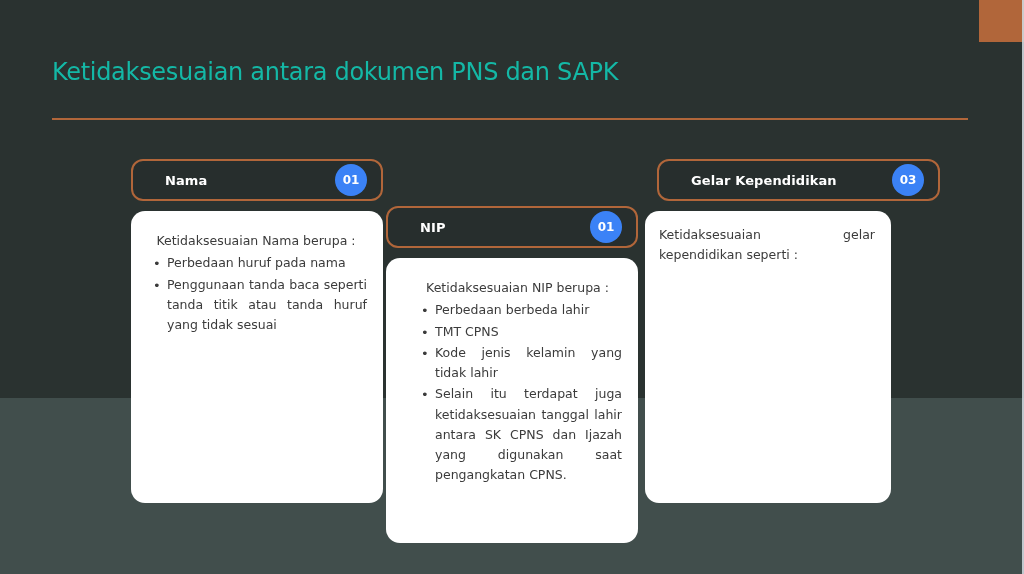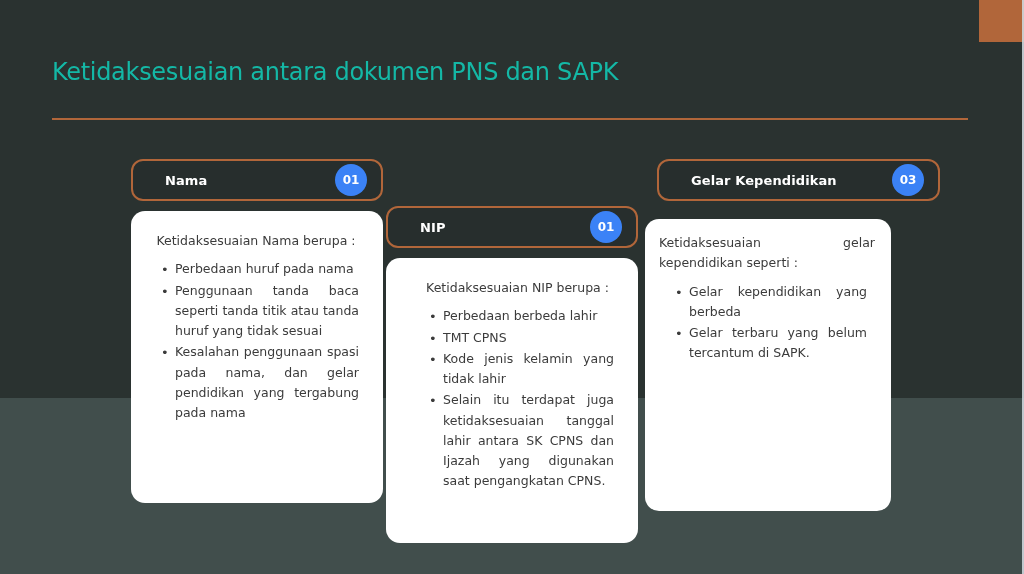--- a/index.html
+++ b/index.html
@@ -123,21 +123,21 @@
     font-size: 12.5px;
     line-height: 1.62;
   }
   .intro {
     margin: 0 0 2px 0;
     text-align: justify;
     text-justify: inter-word;
   }
   .intro.nowrapjust { text-align: center; margin-top: 6px; }
   ul.bullets {
-    margin: 8px;
+    margin: 0;
     padding-left: 22px;
     list-style: none;
   }
   ul.bullets li {
     position: relative;
     text-align: justify;
     text-justify: inter-word;
     margin: 0 0 1px 0;
   }
   ul.bullets li::before {
@@ -150,21 +150,21 @@
   }
 
   
   #card-nama .card-header { left: 131px; top: 159px; width: 252px; height: 42px; }
   #card-nama .card-body   { left: 131px; top: 211px; width: 252px; height: 292px; z-index: 3; }
 
   #card-nip .card-header  { left: 386px; top: 206px; width: 252px; height: 42px; z-index: 4; gap: 28px; }
   #card-nip .card-body    { left: 386px; top: 258px; width: 252px; height: 285px; z-index: 2; padding-left: 27px; }
 
   #card-gelar .card-header{ left: 638px; top: 159px; width: 283px; height: 42px; z-index: 5; margin-left: 19px; }
-  #card-gelar .card-body  { left: 645px; top: 219px; width: 246px; height: 292px; z-index: 5; }
+  #card-gelar .card-body  { left: 645px; top: 211px; width: 246px; height: 292px; z-index: 5; }
 </style>
 </head>
 <body>
 
 <div id="slide">
 
   <div class="bg-top"></div>
   <div class="bg-bottom"></div>
   <div class="corner-accent"></div>
   <div class="edge-line"></div>
@@ -175,21 +175,20 @@
   <div class="card" id="card-nama">
     <div class="card-header">
       <span class="card-header-label">Nama</span>
       <span class="badge">01</span>
     </div>
     <div class="card-body">
       <p class="intro nowrapjust">Ketidaksesuaian Nama berupa :</p>
       <ul class="bullets">
         <li>Perbedaan huruf pada nama</li>
         <li>Penggunaan tanda baca seperti tanda titik atau tanda huruf yang tidak sesuai</li>
-        <li>Kesalahan penggunaan spasi pada nama, dan gelar pendidikan yang tergabung pada nama</li>
       </ul>
     </div>
   </div>
 
   <div class="card" id="card-nip">
     <div class="card-header">
       <span class="card-header-label">NIP</span>
       <span class="badge">01</span>
     </div>
     <div class="card-body">
@@ -203,20 +202,16 @@
     </div>
   </div>
 
   <div class="card" id="card-gelar">
     <div class="card-header">
       <span class="card-header-label">Gelar Kependidikan</span>
       <span class="badge">03</span>
     </div>
     <div class="card-body">
       <p class="intro">Ketidaksesuaian gelar kependidikan seperti :</p>
-      <ul class="bullets">
-        <li>Gelar kependidikan yang berbeda</li>
-        <li>Gelar terbaru yang belum tercantum di SAPK.</li>
-      </ul>
     </div>
   </div>
 
 </div>
 
 </body></html>

